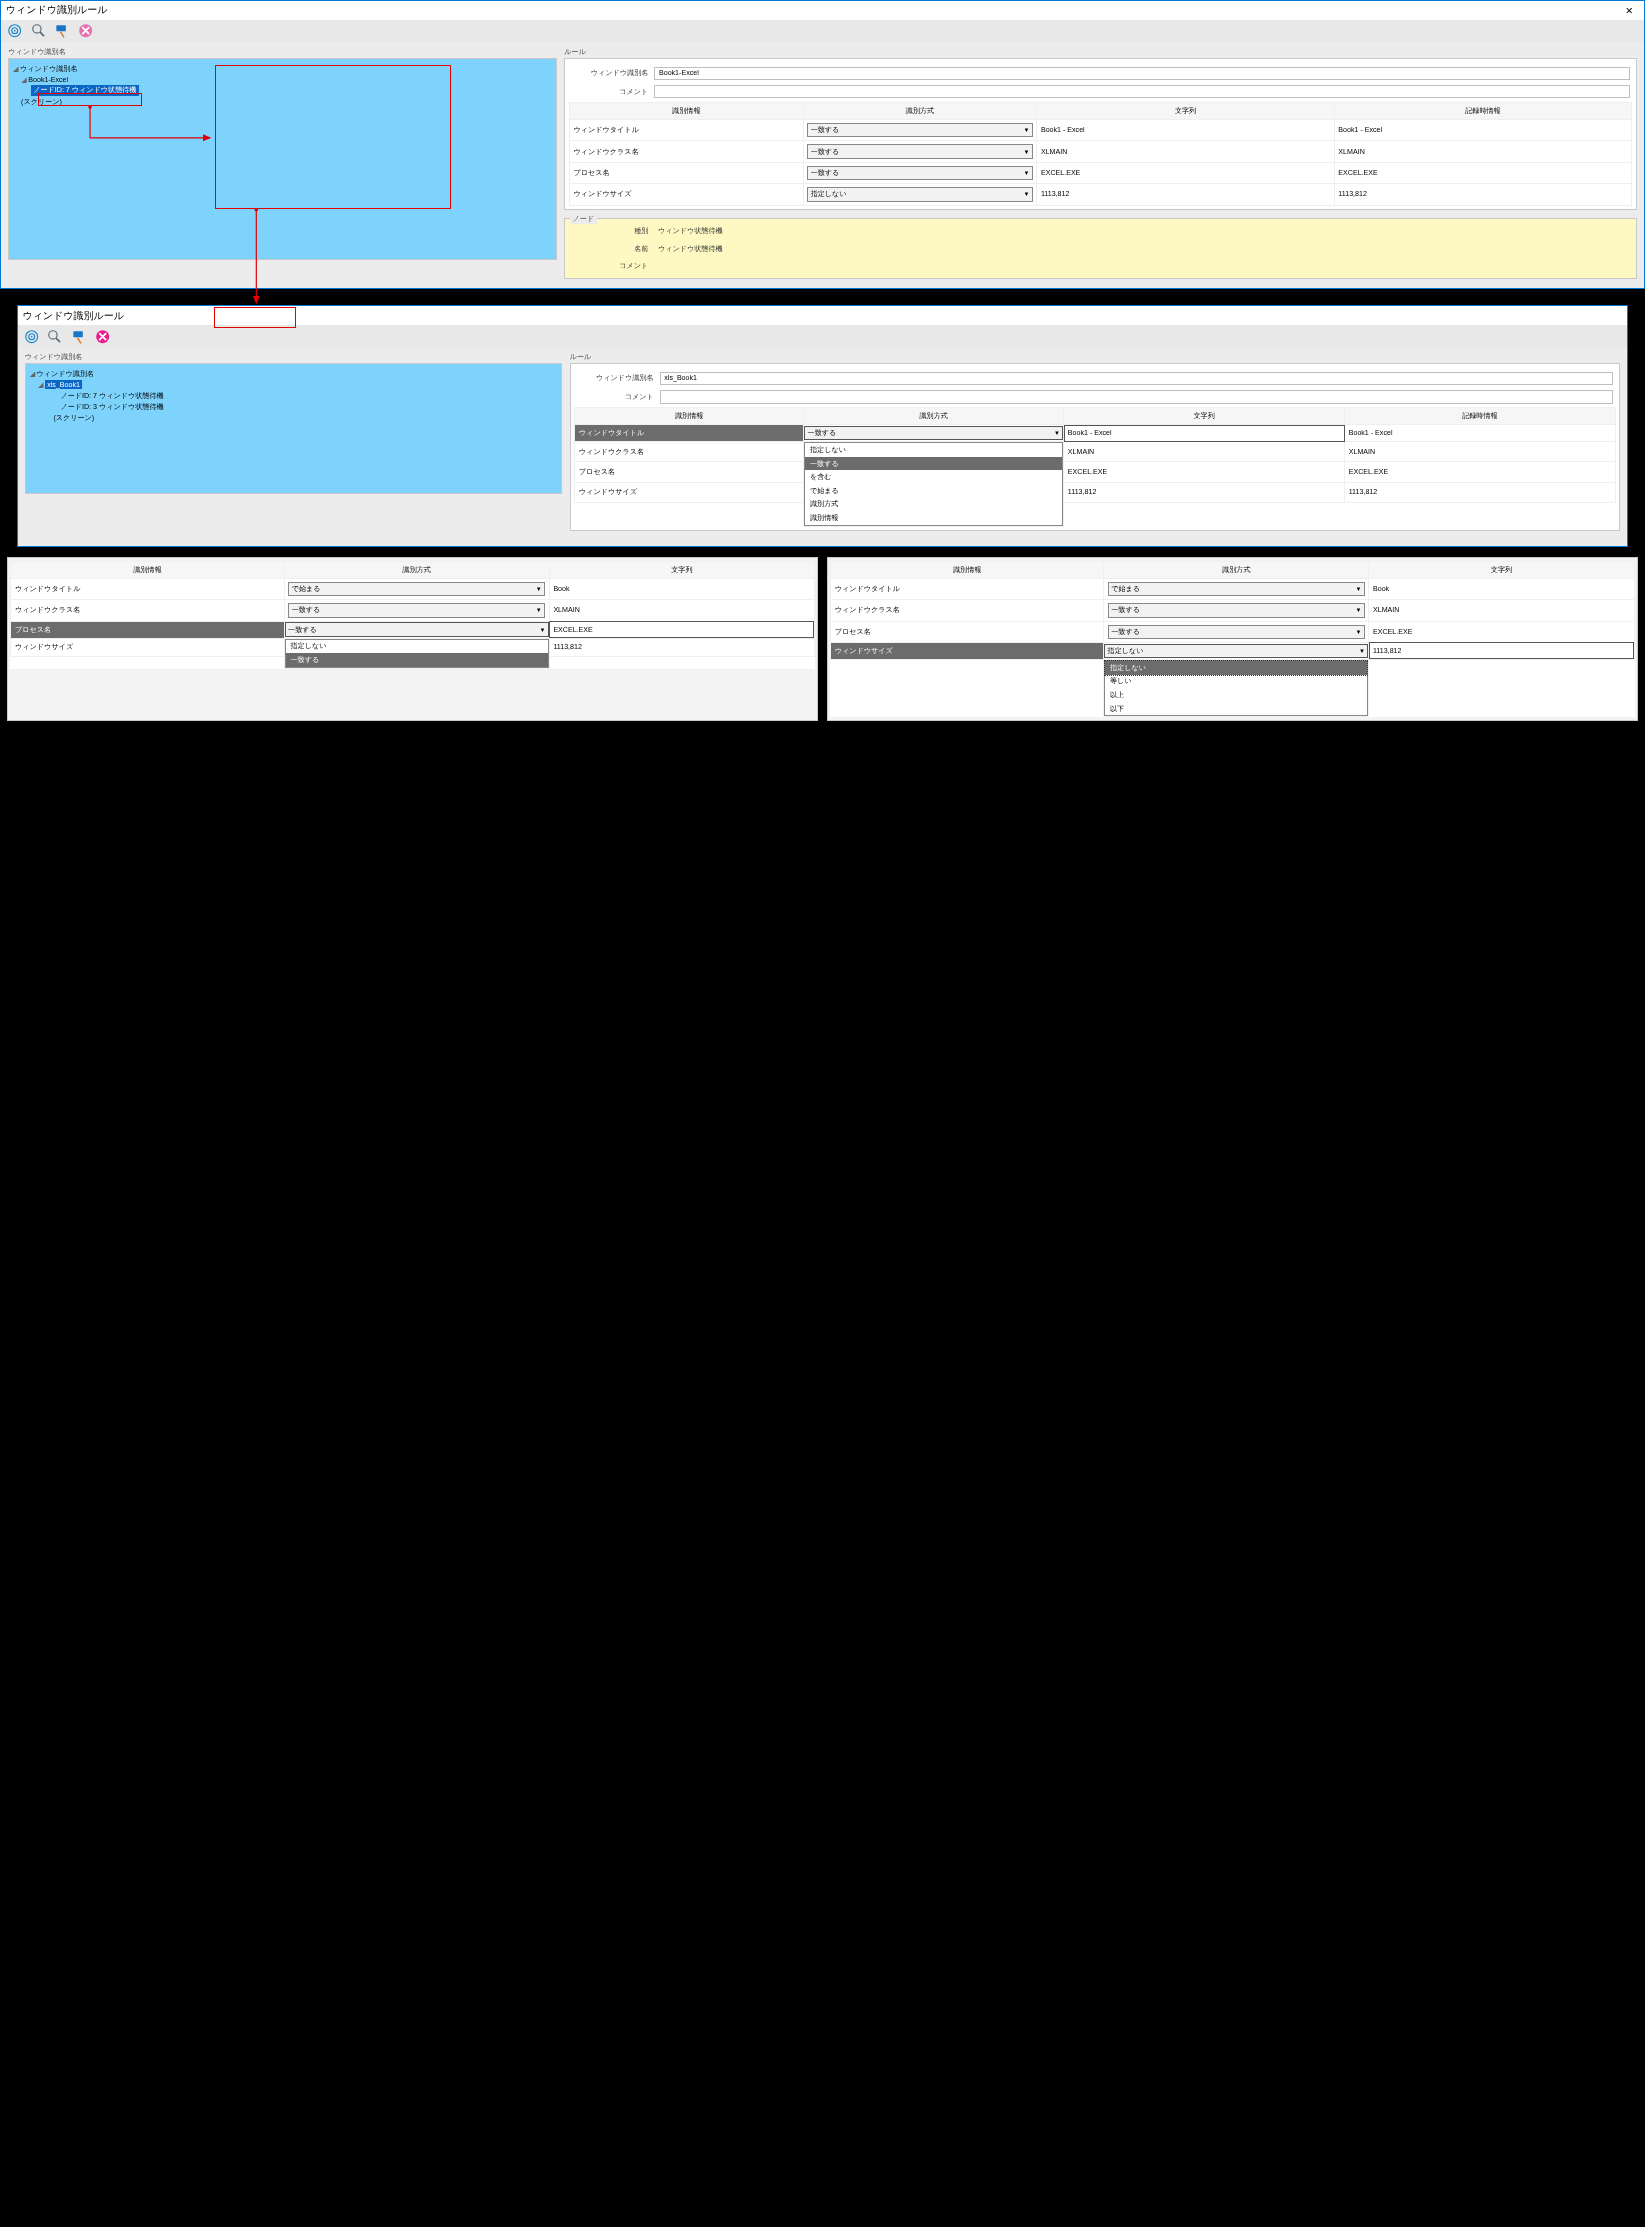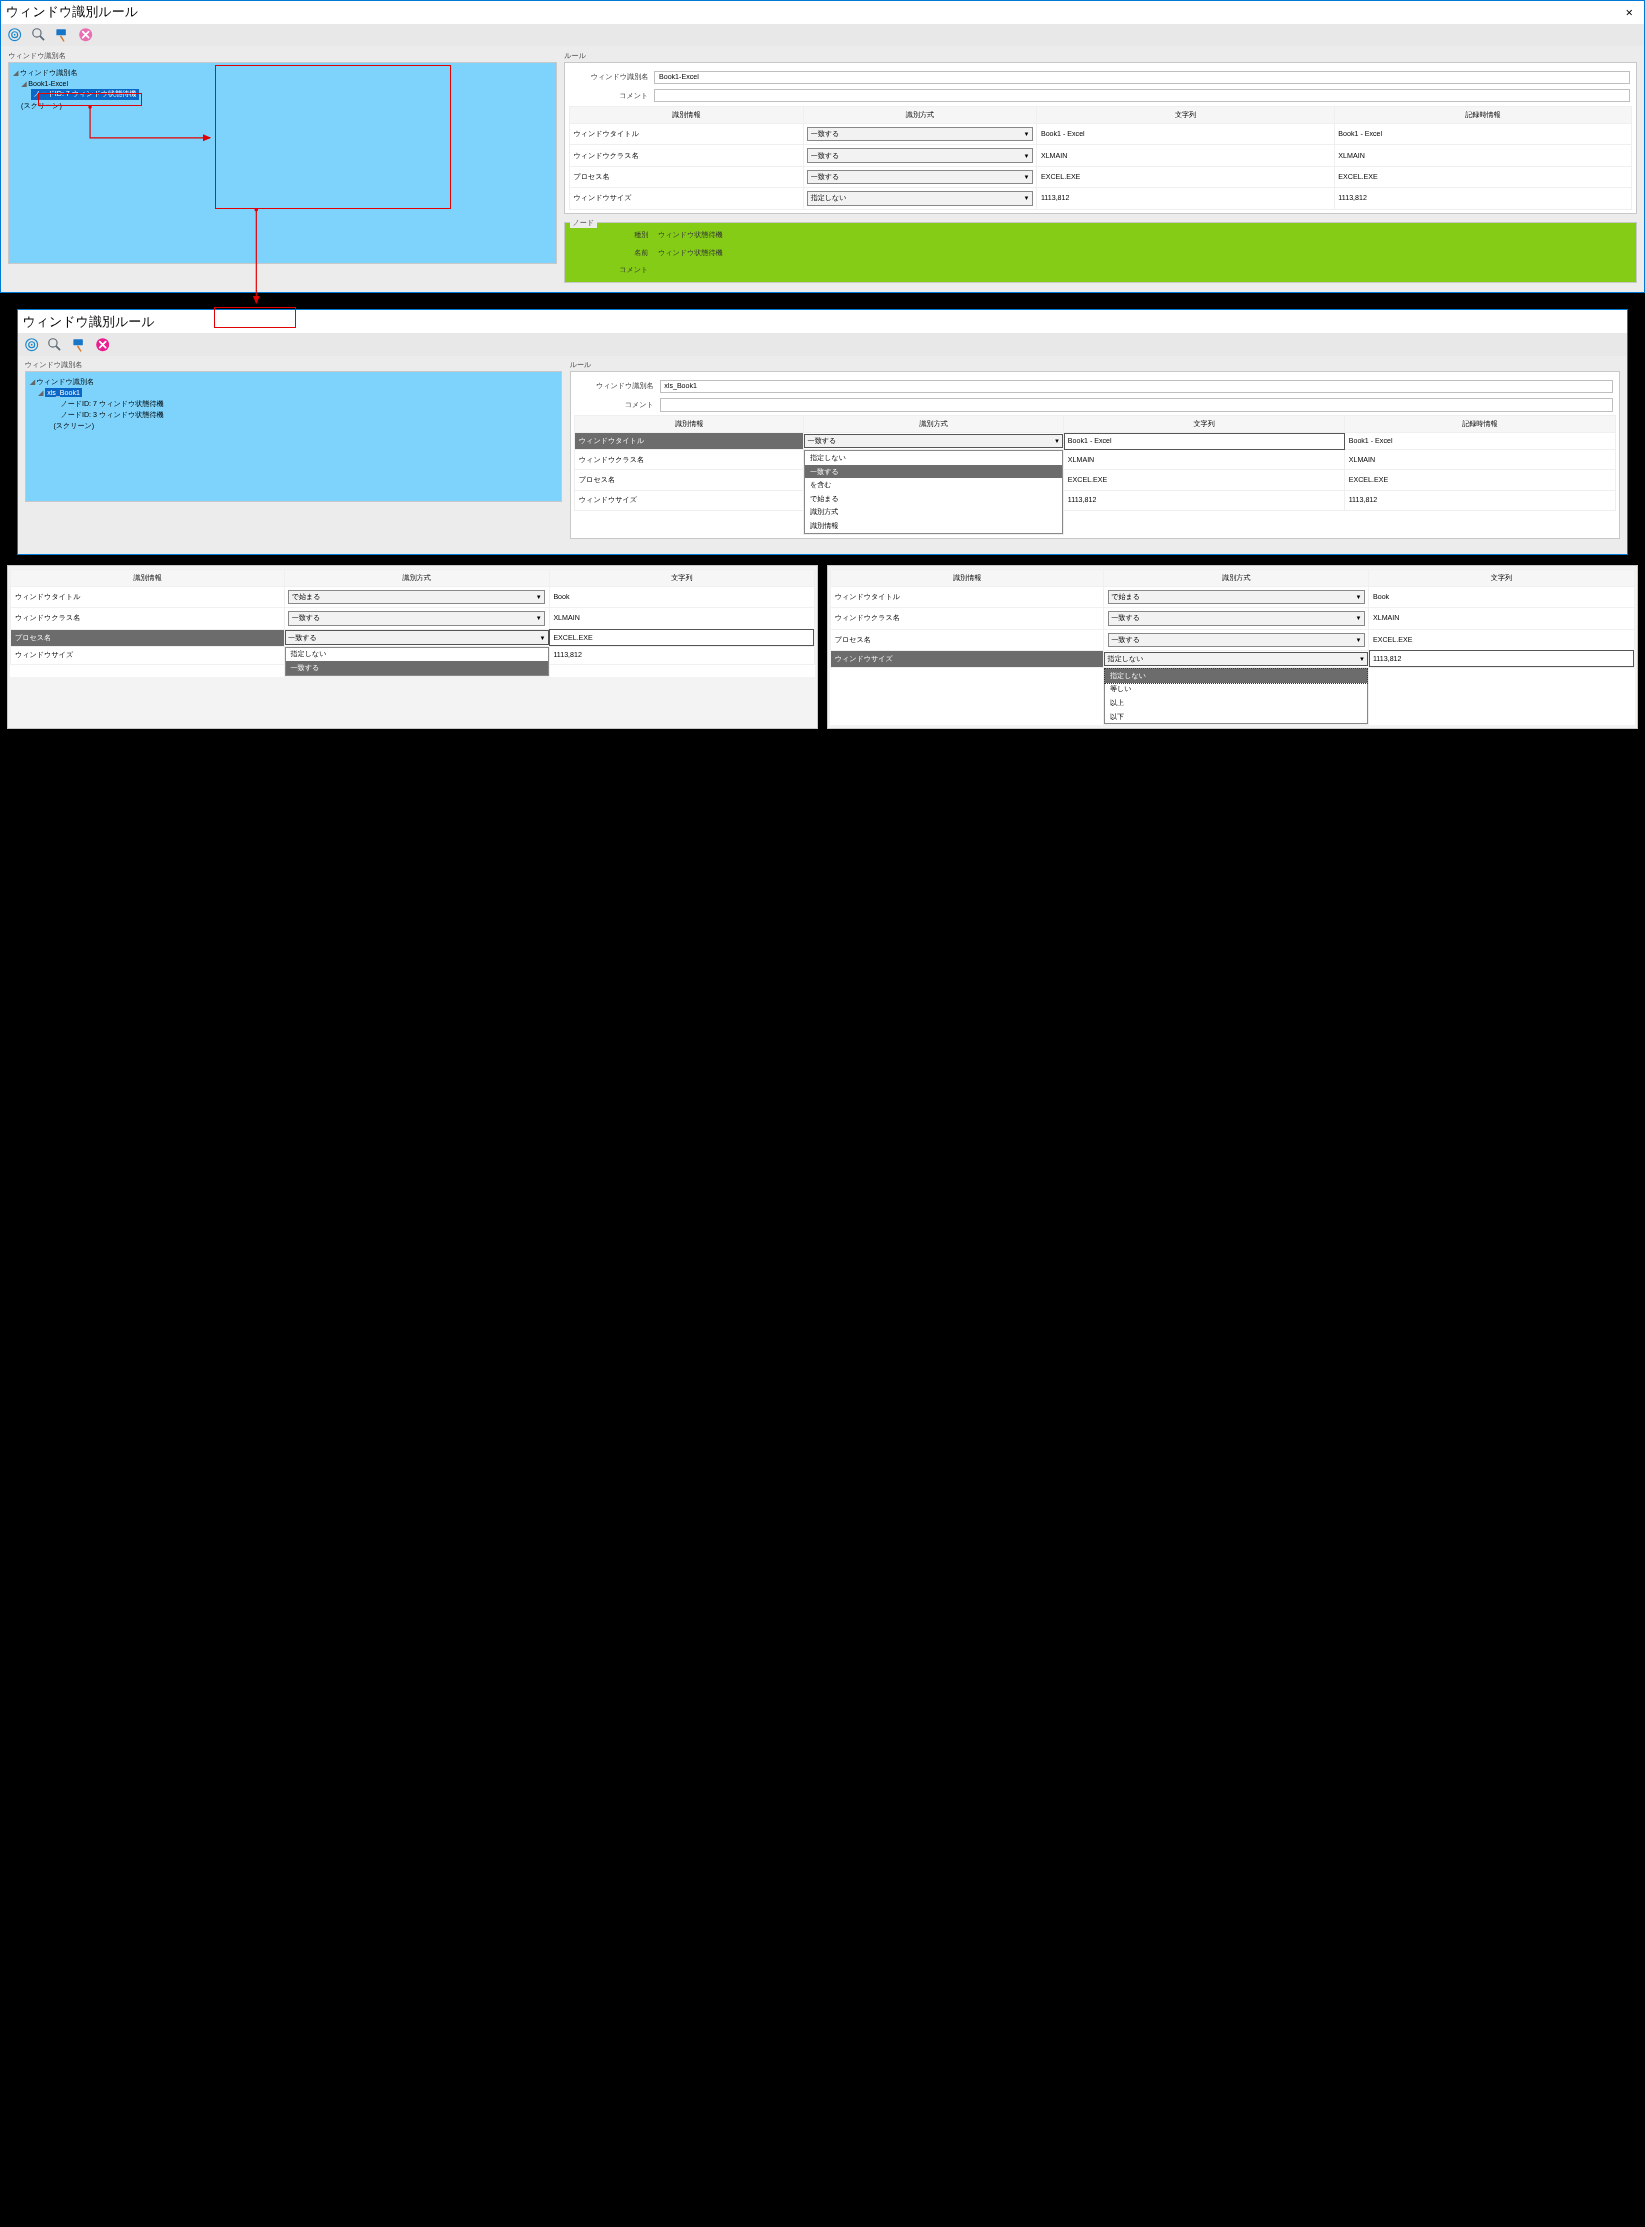--- a/index.html
+++ b/index.html
@@ -16,21 +16,21 @@
     margin: 0 0 2.4px 0;
   }
   .dialog.second { margin-top: 7.1px; }
   .titlebar {
     display: flex;
     justify-content: space-between;
     align-items: center;
     padding: 2.4px 4.8px;
     background: #fff;
   }
-  .titlebar-text { font-size: 13px; }
+  .titlebar-text { font-size: 10px; }
   .close-x {
     font-size: 9.5px;
     padding: 1.2px 6px;
     cursor: pointer;
     font-family: Arial, sans-serif;
   }
   .toolbar {
     background: #e8e8e8;
     padding: 3.6px 6px;
     display: flex;
@@ -148,21 +148,21 @@
     width: 100%;
     border: none;
     outline: none;
     background: transparent;
     font-family: inherit;
     font-size: 7.1px;
     padding: 0;
   }
   .node-box {
     border: 0.6px solid #c8c8c8;
-    background: #84cc16;
+    background: #fef9c3;
     margin-top: 8.3px;
     padding: 2.4px 0 4.8px 0;
     position: relative;
   }
   .btn-row {
     display: flex;
     justify-content: center;
     gap: 15.4px;
     padding: 2.4px 0 7.1px 0;
     background: #ececec;

